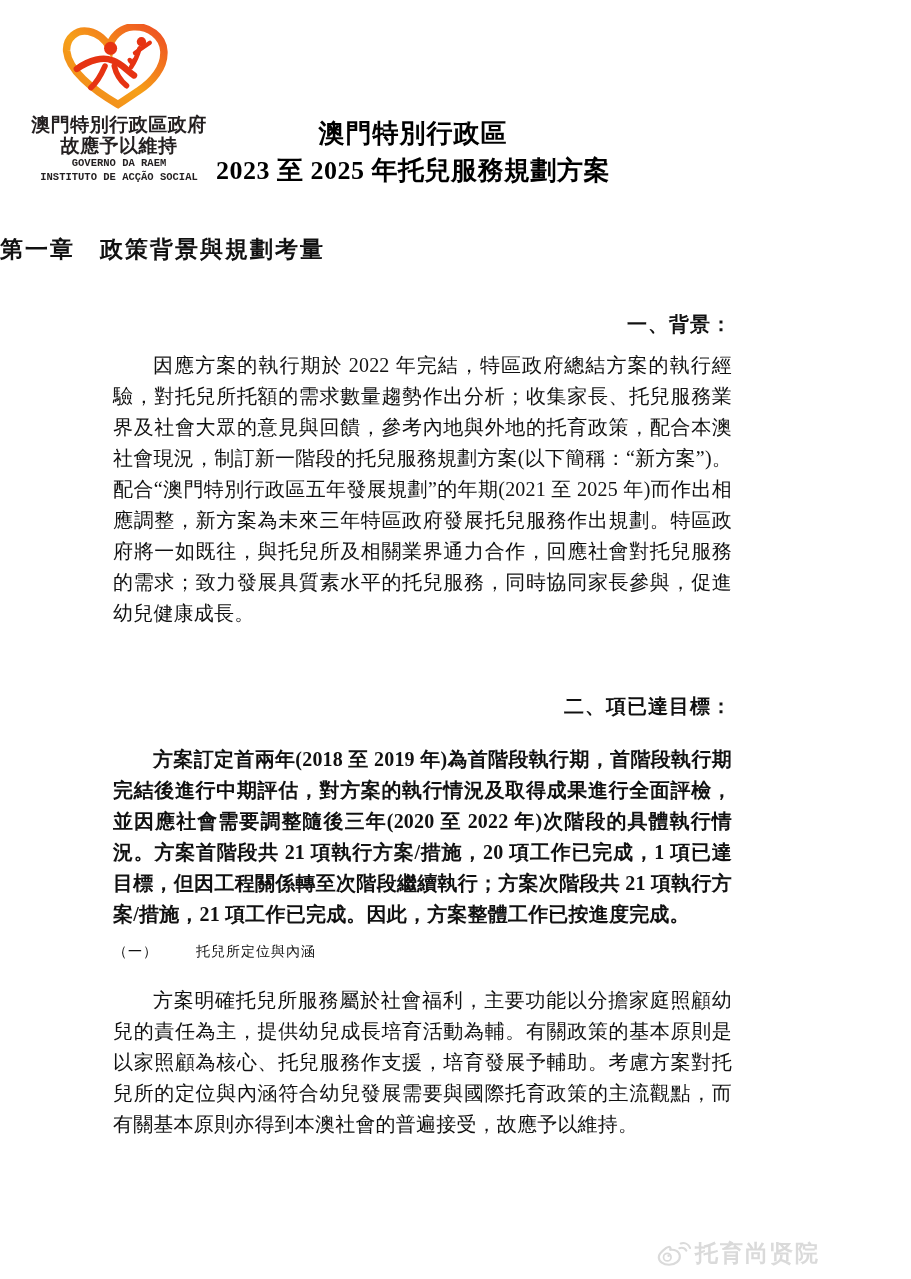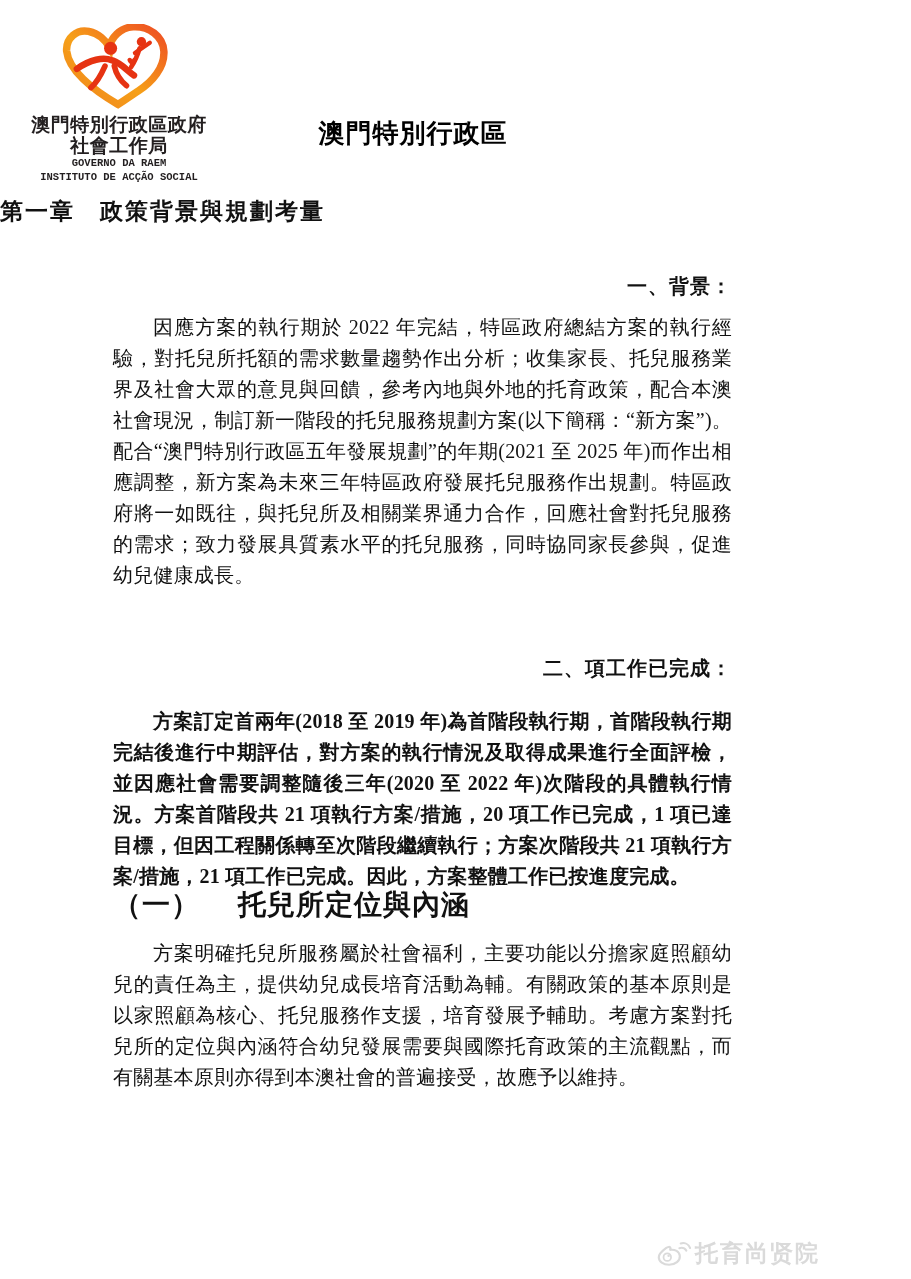--- a/index.html
+++ b/index.html
@@ -56,22 +56,22 @@
     font-size: 20px; line-height: 31px;
     text-align: justify; text-indent: 2em;
     letter-spacing: 0.2px;
   }
   .p1 { margin-top: 16px; }
   .p2 { margin-top: 13px; }
   .p3 { margin-top: 25px; font-weight: bold; }
   .p4 { margin-top: 20px; }
 
   .subheading {
-    margin: 0 94px 0 113px;
-    font-size: 28px; font-weight: bold; line-height: 26px; letter-spacing: 1px;
+    margin: 9px 94px 0 113px;
+    font-size: 14px; font-weight: normal; line-height: 26px; letter-spacing: 1px;
   }
   .sub-title { margin-left: 38px; }
 
   
   .watermark {
     position: absolute; top: 1238px; right: 6px;
     display: flex; align-items: center; gap: 4px;
     color: #dadada;
     font-family: "Liberation Sans", "DejaVu Sans", sans-serif;
     font-weight: bold; font-size: 23px; letter-spacing: 2px;
@@ -100,35 +100,36 @@
         <path d="M20 48 C 34 38, 48 35, 58 39 C 67 42, 73 49, 81 55" stroke-width="7"></path>
         <path d="M50 45 C 46 54, 42 62, 35 68" stroke-width="6"></path>
         <path d="M60 45 C 62 54, 67 61, 73 66" stroke-width="6"></path>
         <circle cx="89" cy="19" r="5" fill="#e63312" stroke="none"></circle>
         <path d="M87 26 C 85 33, 82 40, 78 46" stroke-width="5"></path>
         <path d="M82 31 L 98 20" stroke-width="4.5"></path>
         <path d="M74 38 a2.6 2.6 0 0 1 5 0 a2.6 2.6 0 0 1 5 0 q0 3.2 -5 6.2 q-5 -3 -5 -6.2 z" fill="#e63312" stroke="none"></path>
       </g>
     </svg>
     <div class="org-zh">澳門特別行政區政府</div>
-    <div class="org-zh">社會工作局</div>
+    <div class="org-zh">故應予以維持</div>
     <div class="org-pt">GOVERNO DA RAEM</div>
     <div class="org-pt">INSTITUTO DE ACÇÃO SOCIAL</div>
   </div>
 
   <div class="doc-title">
     <div class="title-line1">澳門特別行政區</div>
+    <div class="title-line2">2023 至 2025 年托兒服務規劃方案</div>
   </div>
 
   <div class="chapter">第一章　政策背景與規劃考量</div>
 
   <div class="sec h-bg">一、背景：</div>
   <p class="para p2">因應方案的執行期於 2022 年完結，特區政府總結方案的執行經驗，對托兒所托額的需求數量趨勢作出分析；收集家長、托兒服務業界及社會大眾的意見與回饋，參考內地與外地的托育政策，配合本澳社會現況，制訂新一階段的托兒服務規劃方案(以下簡稱：“新方案”)。配合“澳門特別行政區五年發展規劃”的年期(2021 至 2025 年)而作出相應調整，新方案為未來三年特區政府發展托兒服務作出規劃。特區政府將一如既往，與托兒所及相關業界通力合作，回應社會對托兒服務的需求；致力發展具質素水平的托兒服務，同時協同家長參與，促進幼兒健康成長。</p>
 
-  <div class="sec h-sum">二、項工作已完成：</div>
+  <div class="sec h-sum">二、項已達目標：</div>
   <p class="para p3">方案訂定首兩年(2018 至 2019 年)為首階段執行期，首階段執行期完結後進行中期評估，對方案的執行情況及取得成果進行全面評檢，並因應社會需要調整隨後三年(2020 至 2022 年)次階段的具體執行情況。方案首階段共 21 項執行方案/措施，20 項工作已完成，1 項已達目標，但因工程關係轉至次階段繼續執行；方案次階段共 21 項執行方案/措施，21 項工作已完成。因此，方案整體工作已按進度完成。</p>
 
   <div class="subheading">
     <span class="sub-num">（一）</span><span class="sub-title">托兒所定位與內涵</span>
   </div>
   <p class="para p4">方案明確托兒所服務屬於社會福利，主要功能以分擔家庭照顧幼兒的責任為主，提供幼兒成長培育活動為輔。有關政策的基本原則是以家照顧為核心、托兒服務作支援，培育發展予輔助。考慮方案對托兒所的定位與內涵符合幼兒發展需要與國際托育政策的主流觀點，而有關基本原則亦得到本澳社會的普遍接受，故應予以維持。</p>
 
   <div class="watermark">
     <svg class="weibo-icon" viewBox="0 0 38 30" aria-hidden="true">
       <g fill="none" stroke="#dadada" stroke-linecap="round">

